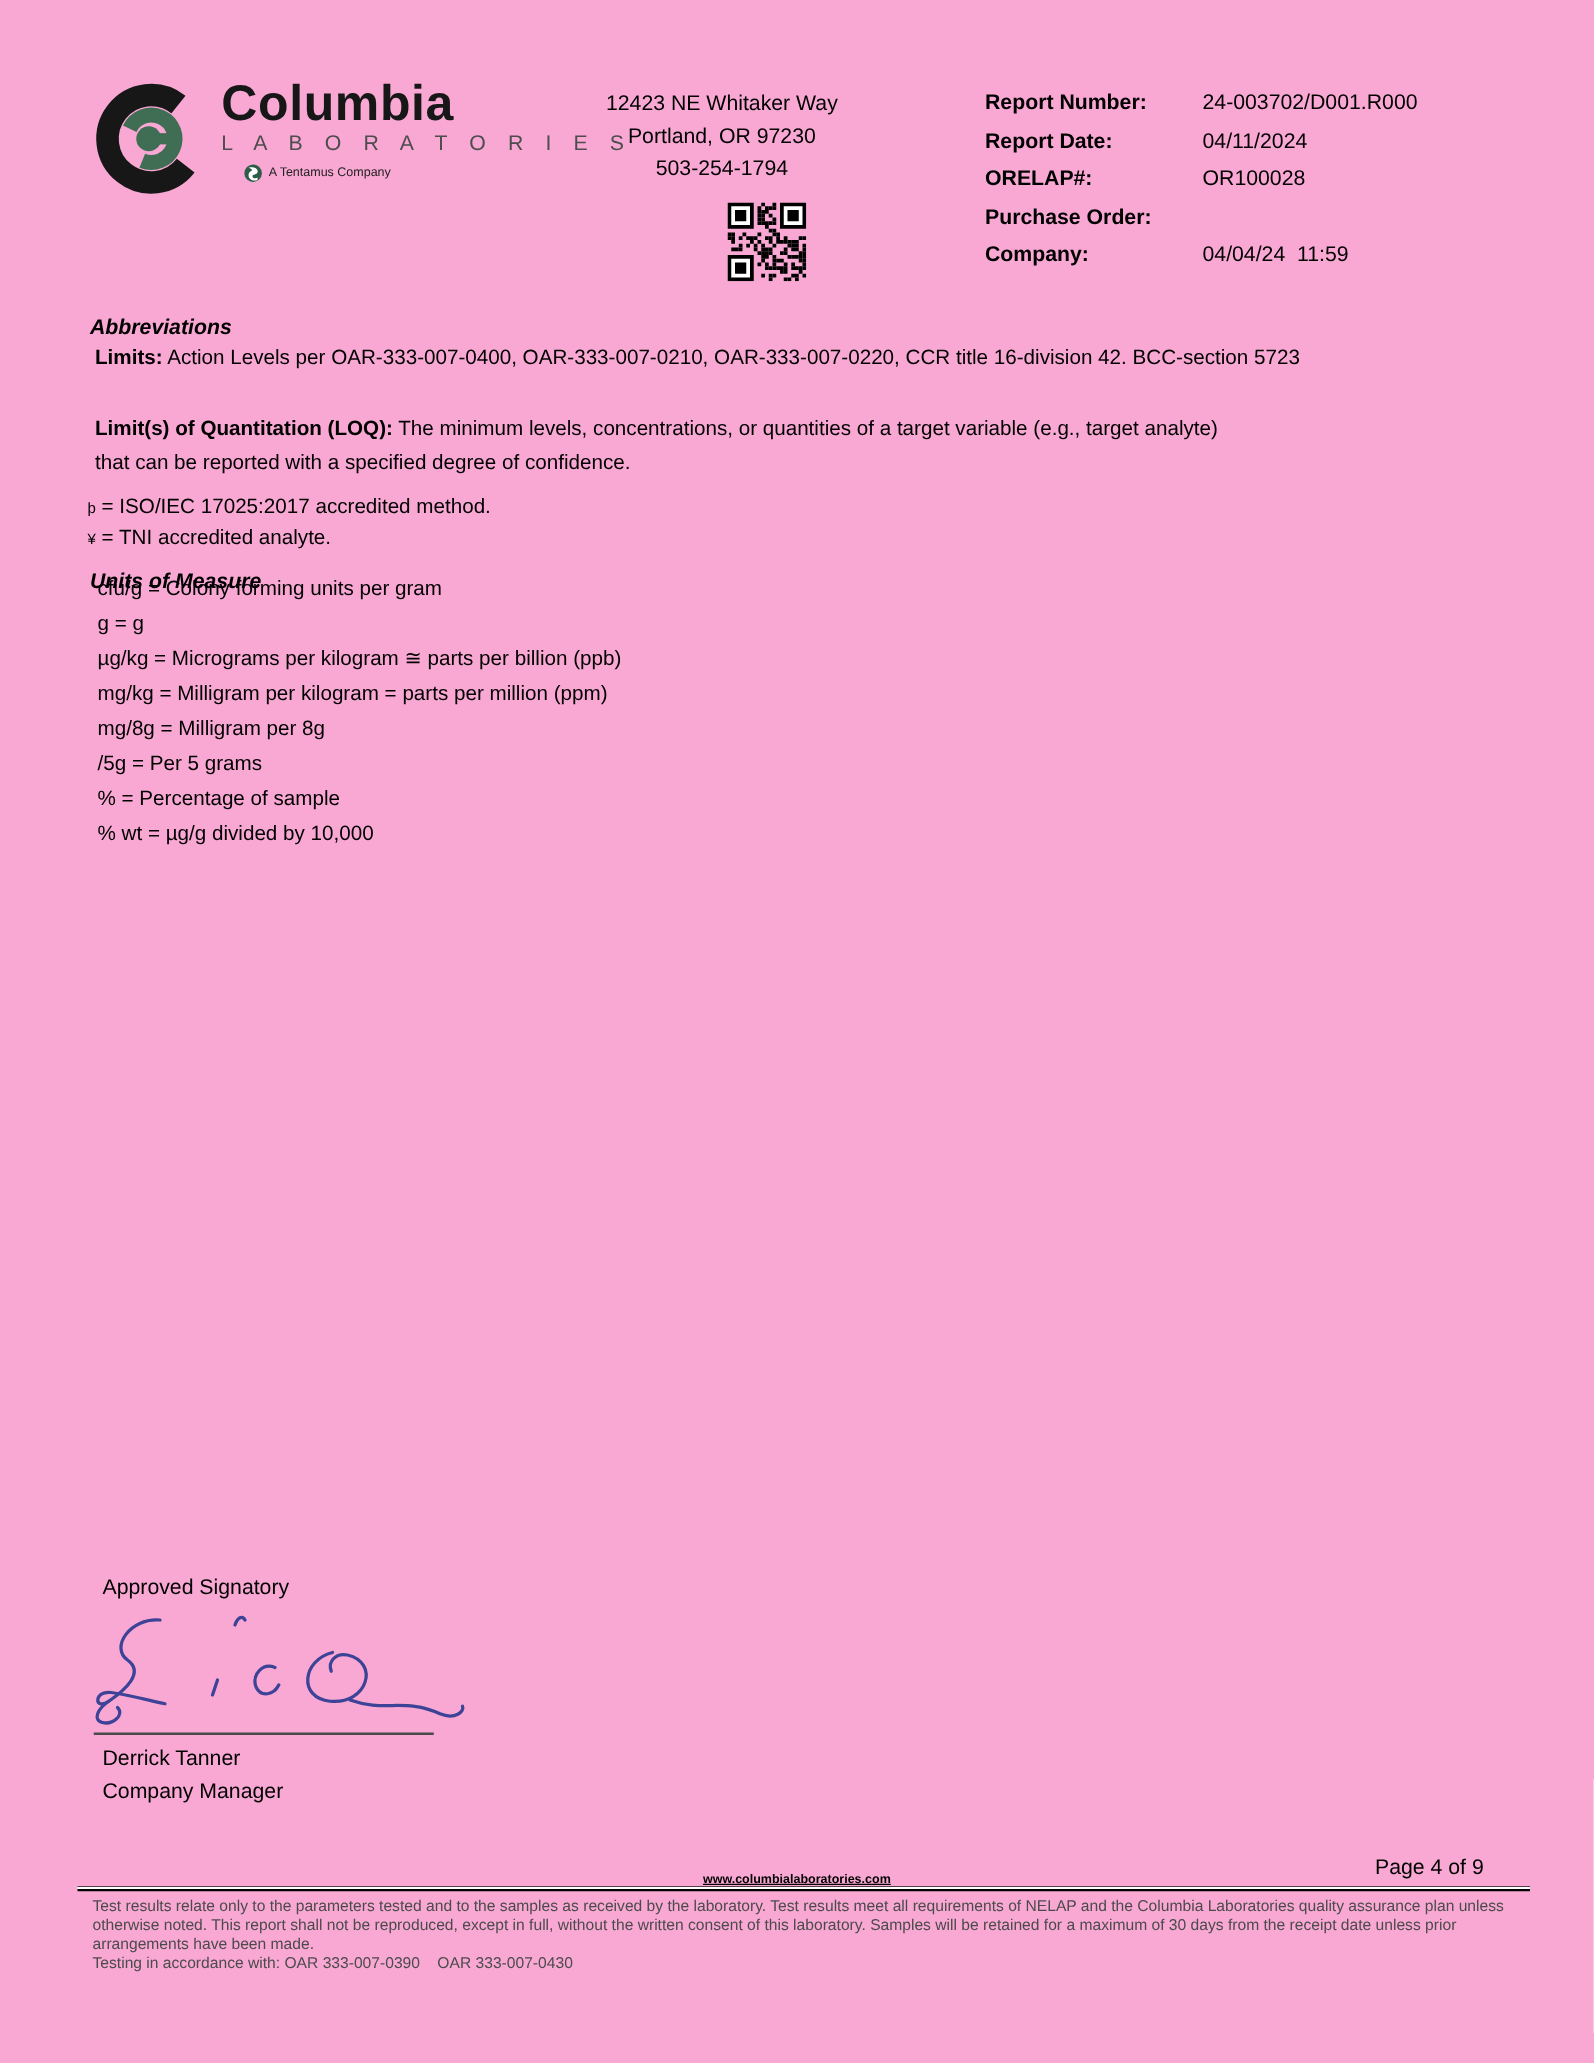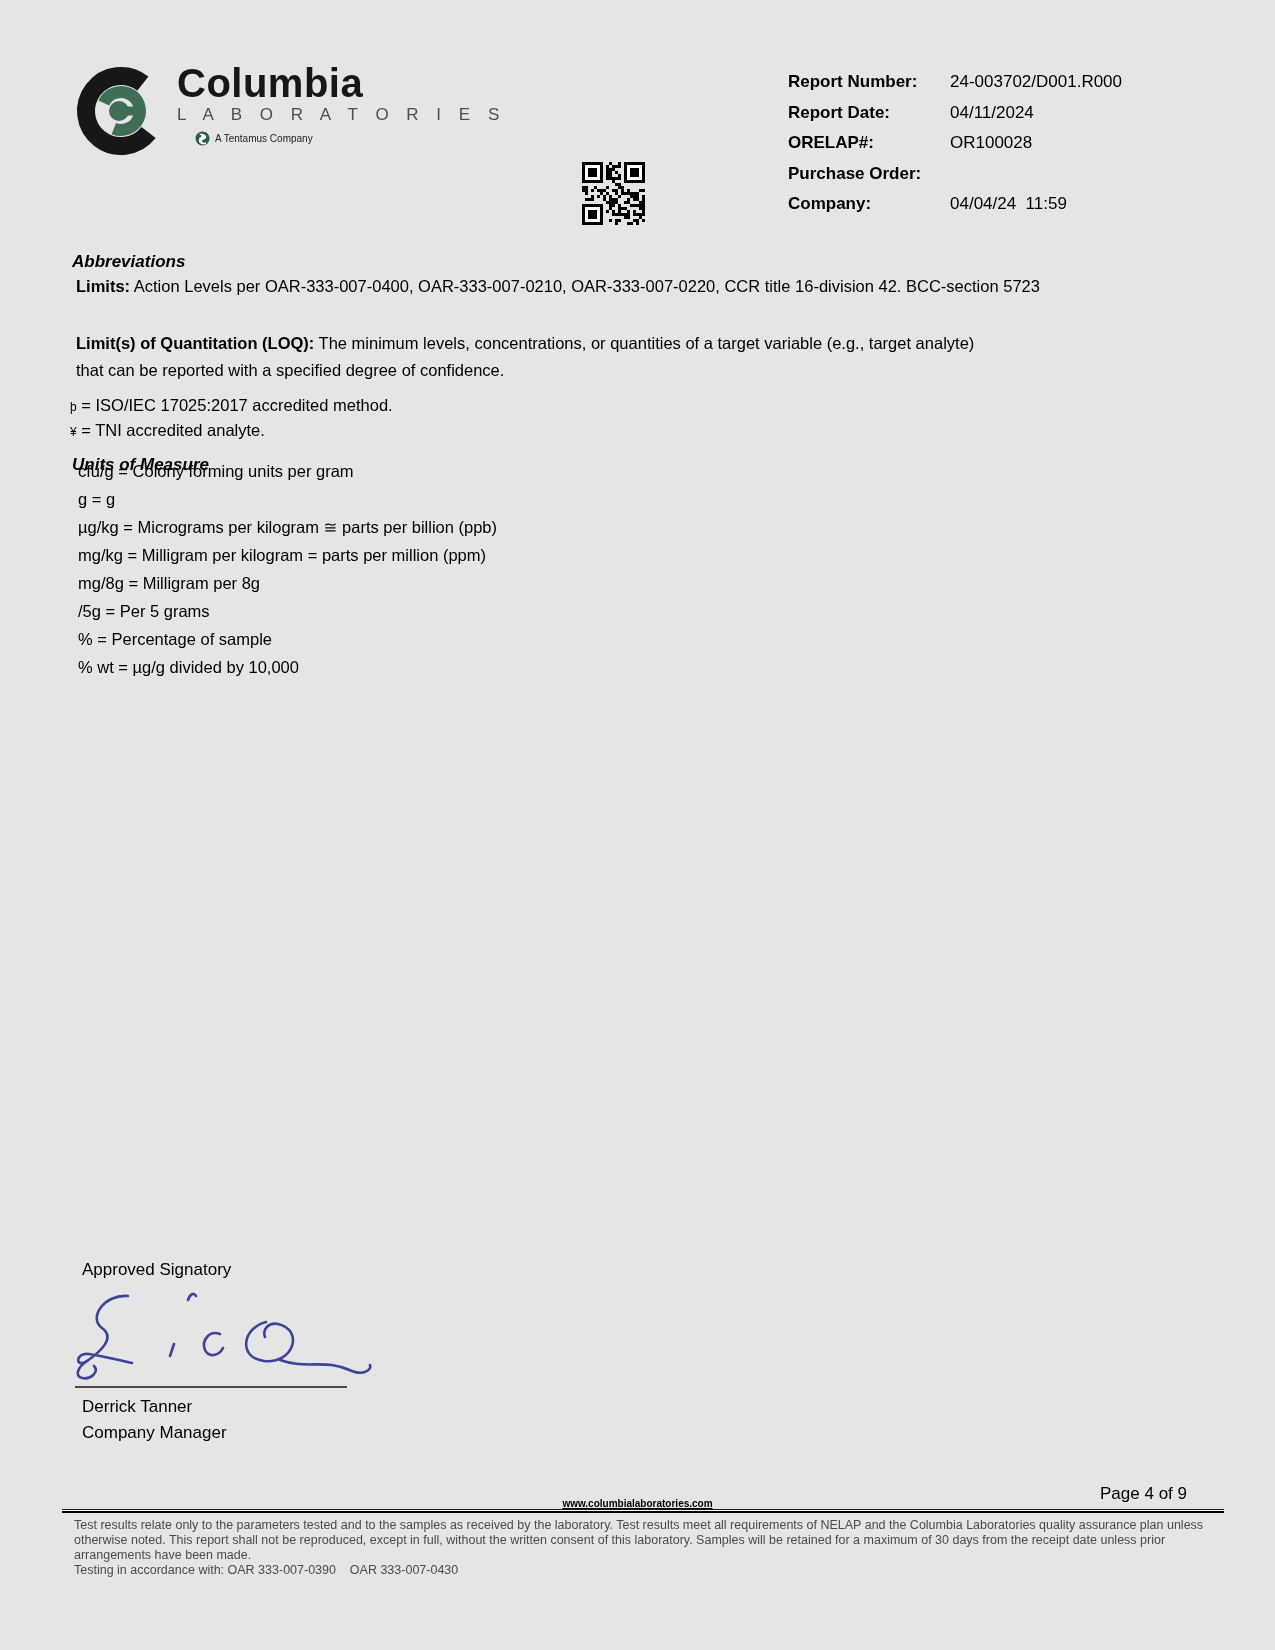--- a/index.html
+++ b/index.html
@@ -1,33 +1,33 @@
 <!DOCTYPE html>
 <html><head>
 <meta charset="utf-8">
 <style>
   * { margin:0; padding:0; box-sizing:border-box; }
   html,body { background:#ffffff; }
   .page {
     position:relative; width:1275px; height:1650px; margin:0 auto;
-    background:#e5e5e5; color:#000;
+    background:#f9a8d4; color:#000;
     font-family:"Liberation Sans", sans-serif;
     overflow:hidden;
   }
   
   .logo-wrap { position:absolute; left:75px; top:62px; display:flex; align-items:flex-start; }
   .logo-text { margin-left:10px; }
   .logo-brand { font-size:40px; font-weight:bold; color:#171717; letter-spacing:0.5px; line-height:42px; }
   .logo-sub { font-size:17px; color:#4d4d4d; letter-spacing:6.5px; line-height:22px; }
   .logo-tagline { display:flex; align-items:center; gap:5px; margin-top:5px; margin-left:18px; }
   .logo-tagline span { font-size:10px; font-weight:normal; color:#222; }
   .addr-block { position:absolute; left:455px; top:70px; width:245px; text-align:center; font-size:17px; line-height:26px; }
   .qr-box { position:absolute; left:582px; top:162px; width:63px; height:63px; }
   .report-info { position:absolute; left:788px; top:72px; width:420px; }
-  .ri-row { display:flex; height:30.5px; align-items:flex-start; }
+  .ri-row { display:flex; height:30.5px; align-items:flex-start;gap:12px; }
   .ri-label { width:162px; font-weight:bold; font-size:17px; }
   .ri-value { font-size:17px; white-space:pre-wrap; }
   
   .h-italic { font-style:italic; font-weight:bold; font-size:17px; }
   .abbr-head { position:absolute; left:72px; top:252px; }
   .limits-line { position:absolute; left:76px; top:277px; font-size:16.5px; width:1140px; }
   .loq-block { position:absolute; left:76px; top:330px; font-size:16.5px; width:930px; line-height:27px; }
   .bold { font-weight:bold; }
   .accred { position:absolute; left:70px; font-size:16.5px; }
   .accred .sym { font-size:12px; }
@@ -72,20 +72,25 @@
           <svg width="15" height="15" viewBox="0 0 15 15">
             <circle cx="7.5" cy="7.5" r="7" fill="#2e5c46"></circle>
             <path d="M4,3 C8,2 12,4 11,7 C10,9 7,8 7,10 C7,12 10,12 11,11 L11,13 C7,14.5 3,12 4,8 C4.7,6 7,6 6.5,4.5 Z" fill="#ffffff"></path>
           </svg>
         </span>
         <span>A Tentamus Company</span>
       </div>
     </div>
   </div>
 
+  <div class="addr-block">
+    <div>12423 NE Whitaker Way</div>
+    <div>Portland, OR 97230</div>
+    <div>503-254-1794</div>
+  </div>
 
   <div class="qr-box">
     <svg id="qr" width="63" height="63" viewBox="0 0 63 63">
         <rect x="27" y="0" width="3" height="3" fill="#000"></rect>
         <rect x="36" y="0" width="3" height="3" fill="#000"></rect>
         <rect x="24" y="3" width="3" height="3" fill="#000"></rect>
         <rect x="30" y="3" width="3" height="3" fill="#000"></rect>
         <rect x="33" y="3" width="3" height="3" fill="#000"></rect>
         <rect x="36" y="3" width="3" height="3" fill="#000"></rect>
         <rect x="24" y="6" width="3" height="3" fill="#000"></rect>

